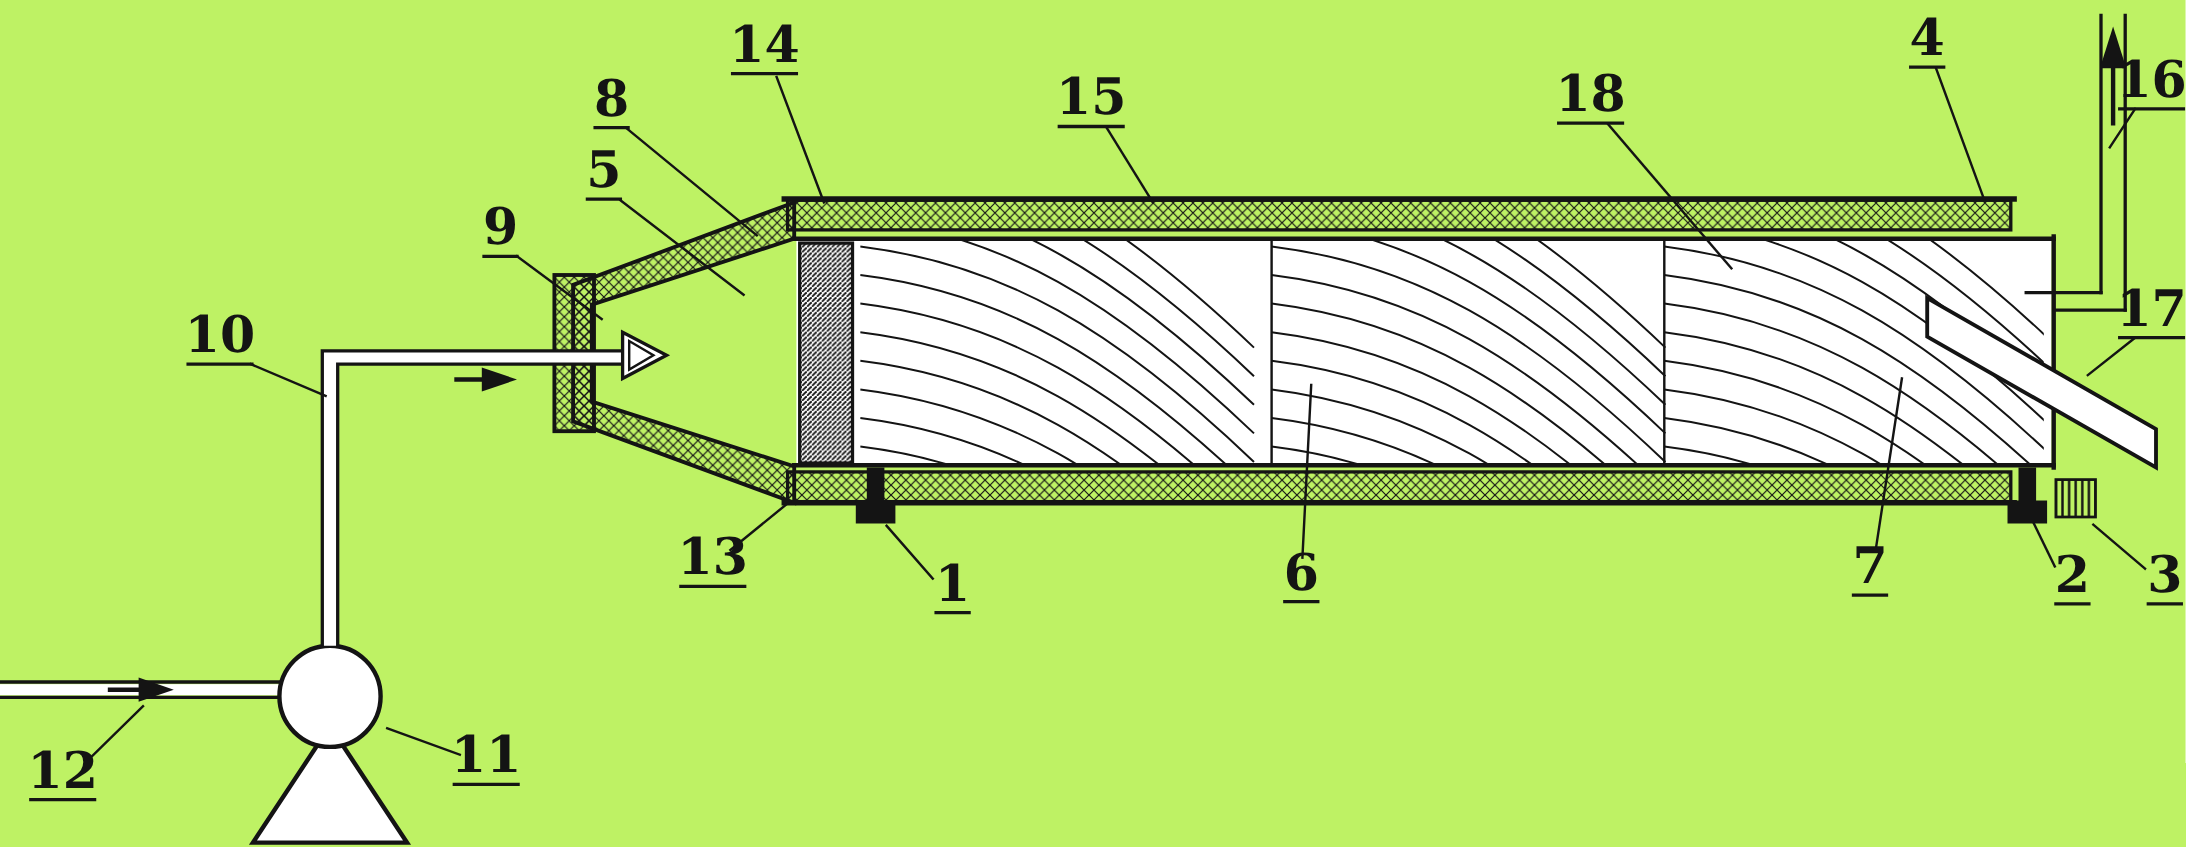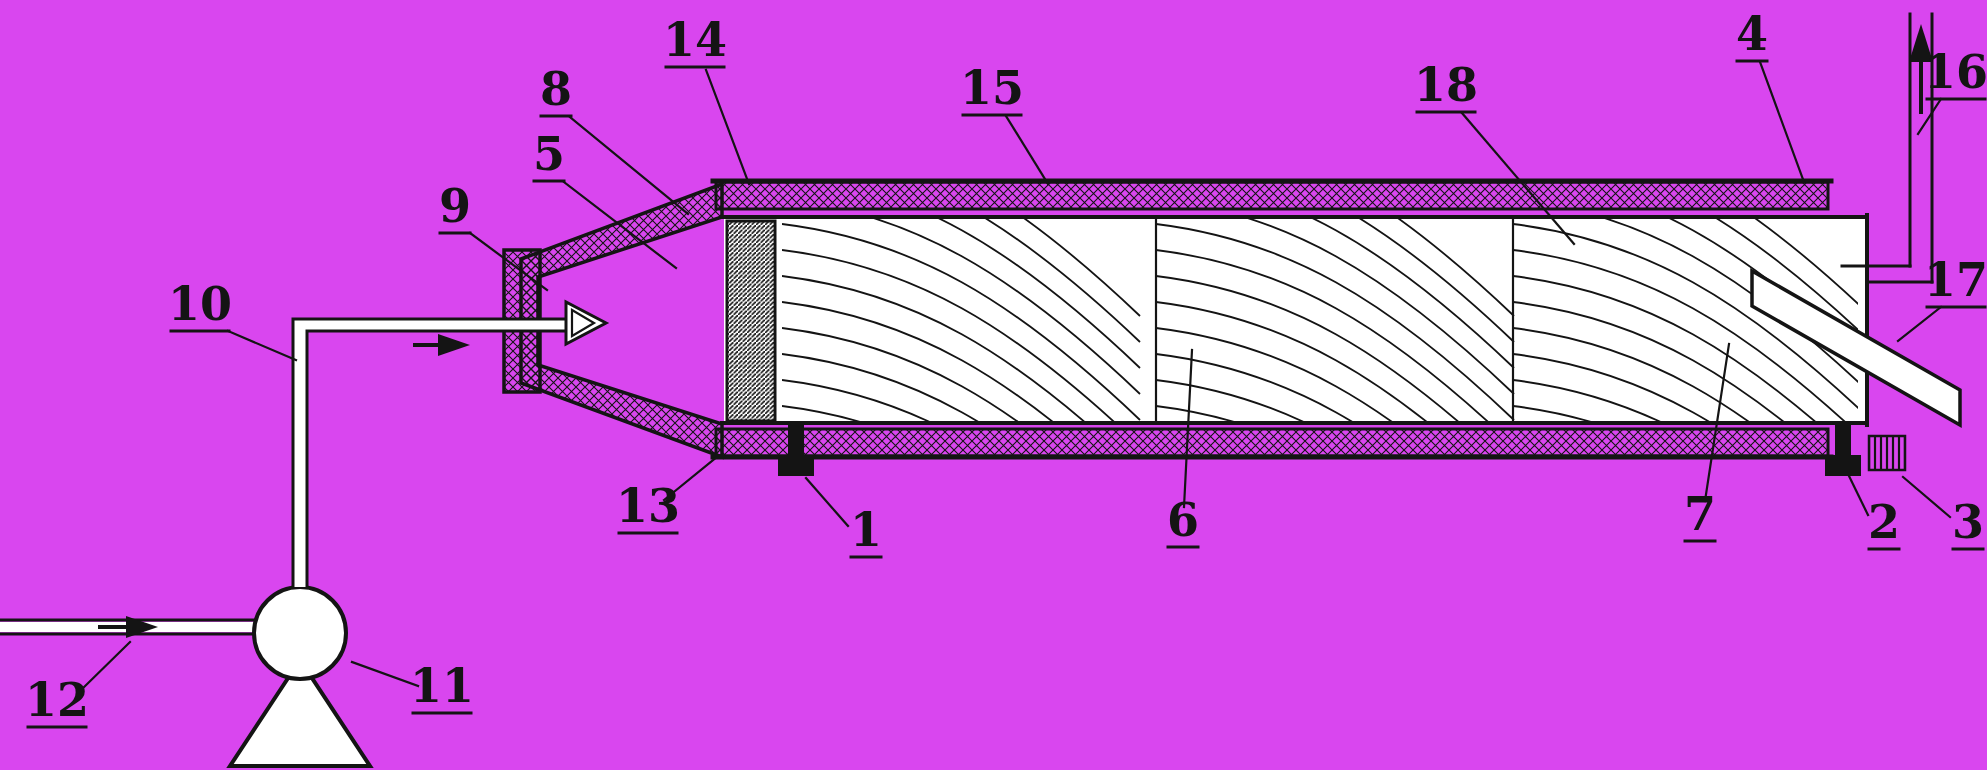--- a/index.html
+++ b/index.html
@@ -1,16 +1,16 @@
 <!DOCTYPE html>
 <html><head>
 <meta charset="utf-8">
 <style>
   html,body{margin:0;padding:0;background:#ffffff;}
-  .figure-wrap{width:1987px;height:770px;background:#d946ef;position:relative;overflow:hidden;}
+  .figure-wrap{width:1987px;height:770px;background:#bef264;position:relative;overflow:hidden;}
   .ink{stroke:#141414;fill:none;stroke-linecap:square;}
   .w5{stroke-width:5;}
   .w4{stroke-width:4;}
   .w3{stroke-width:3;}
   .w2{stroke-width:2.2;}
   .fillwhite{fill:#ffffff;}
   .solid{fill:#141414;stroke:none;}
   text.lbl{font-family:"DejaVu Serif","Liberation Serif",serif;font-weight:bold;font-size:46px;fill:#141414;text-anchor:middle;}
 </style>
 </head>

